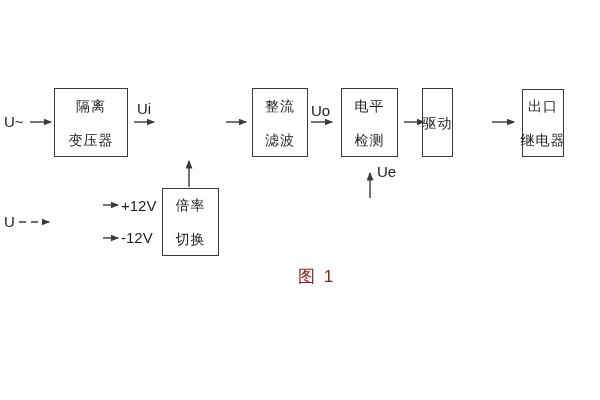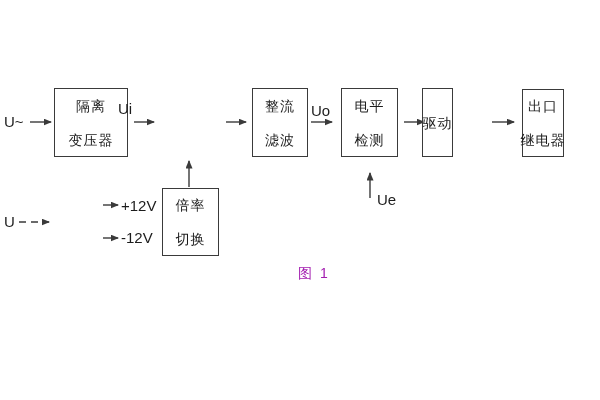--- a/index.html
+++ b/index.html
@@ -30,23 +30,23 @@
   .box span{white-space:nowrap;}
   .lbl{
     position:absolute;
     font-size:15px;
     line-height:16px;
     white-space:nowrap;
     color:#1c1c1c;
   }
   .caption{
     position:absolute;
-    font-size:14px;
+    font-size:17px;
     letter-spacing:2px;
-    color:#a21caf;
+    color:#7f1d1d;
   }
 </style>
 </head>
 <body>
 
 <div class="canvas">
 
   <svg class="wires" viewBox="0 0 600 400" xmlns="http://www.w3.org/2000/svg">
     <defs>
       <marker id="ah" markerWidth="9" markerHeight="8" refX="7.5" refY="3.5" orient="auto" markerUnits="userSpaceOnUse">
@@ -90,21 +90,21 @@
     <span>继电器</span>
   </div>
 
   <div class="box" style="left:162px;top:188px;width:57px;height:68px">
     <span>倍率</span>
     <span>切换</span>
   </div>
 
   <div class="lbl" style="left:4px;top:114px">U~</div>
   <div class="lbl" style="left:4px;top:214px">U</div>
-  <div class="lbl" style="left:118px;top:101px">Ui</div>
+  <div class="lbl" style="left:137px;top:101px">Ui</div>
   <div class="lbl" style="left:311px;top:103px">Uo</div>
-  <div class="lbl" style="left:377px;top:192px">Ue</div>
+  <div class="lbl" style="left:377px;top:164px">Ue</div>
   <div class="lbl" style="left:121px;top:198px">+12V</div>
   <div class="lbl" style="left:121px;top:230px">-12V</div>
 
   <div class="caption" style="left:298px;top:265px">图 1</div>
 
 </div>
 
 </body></html>

